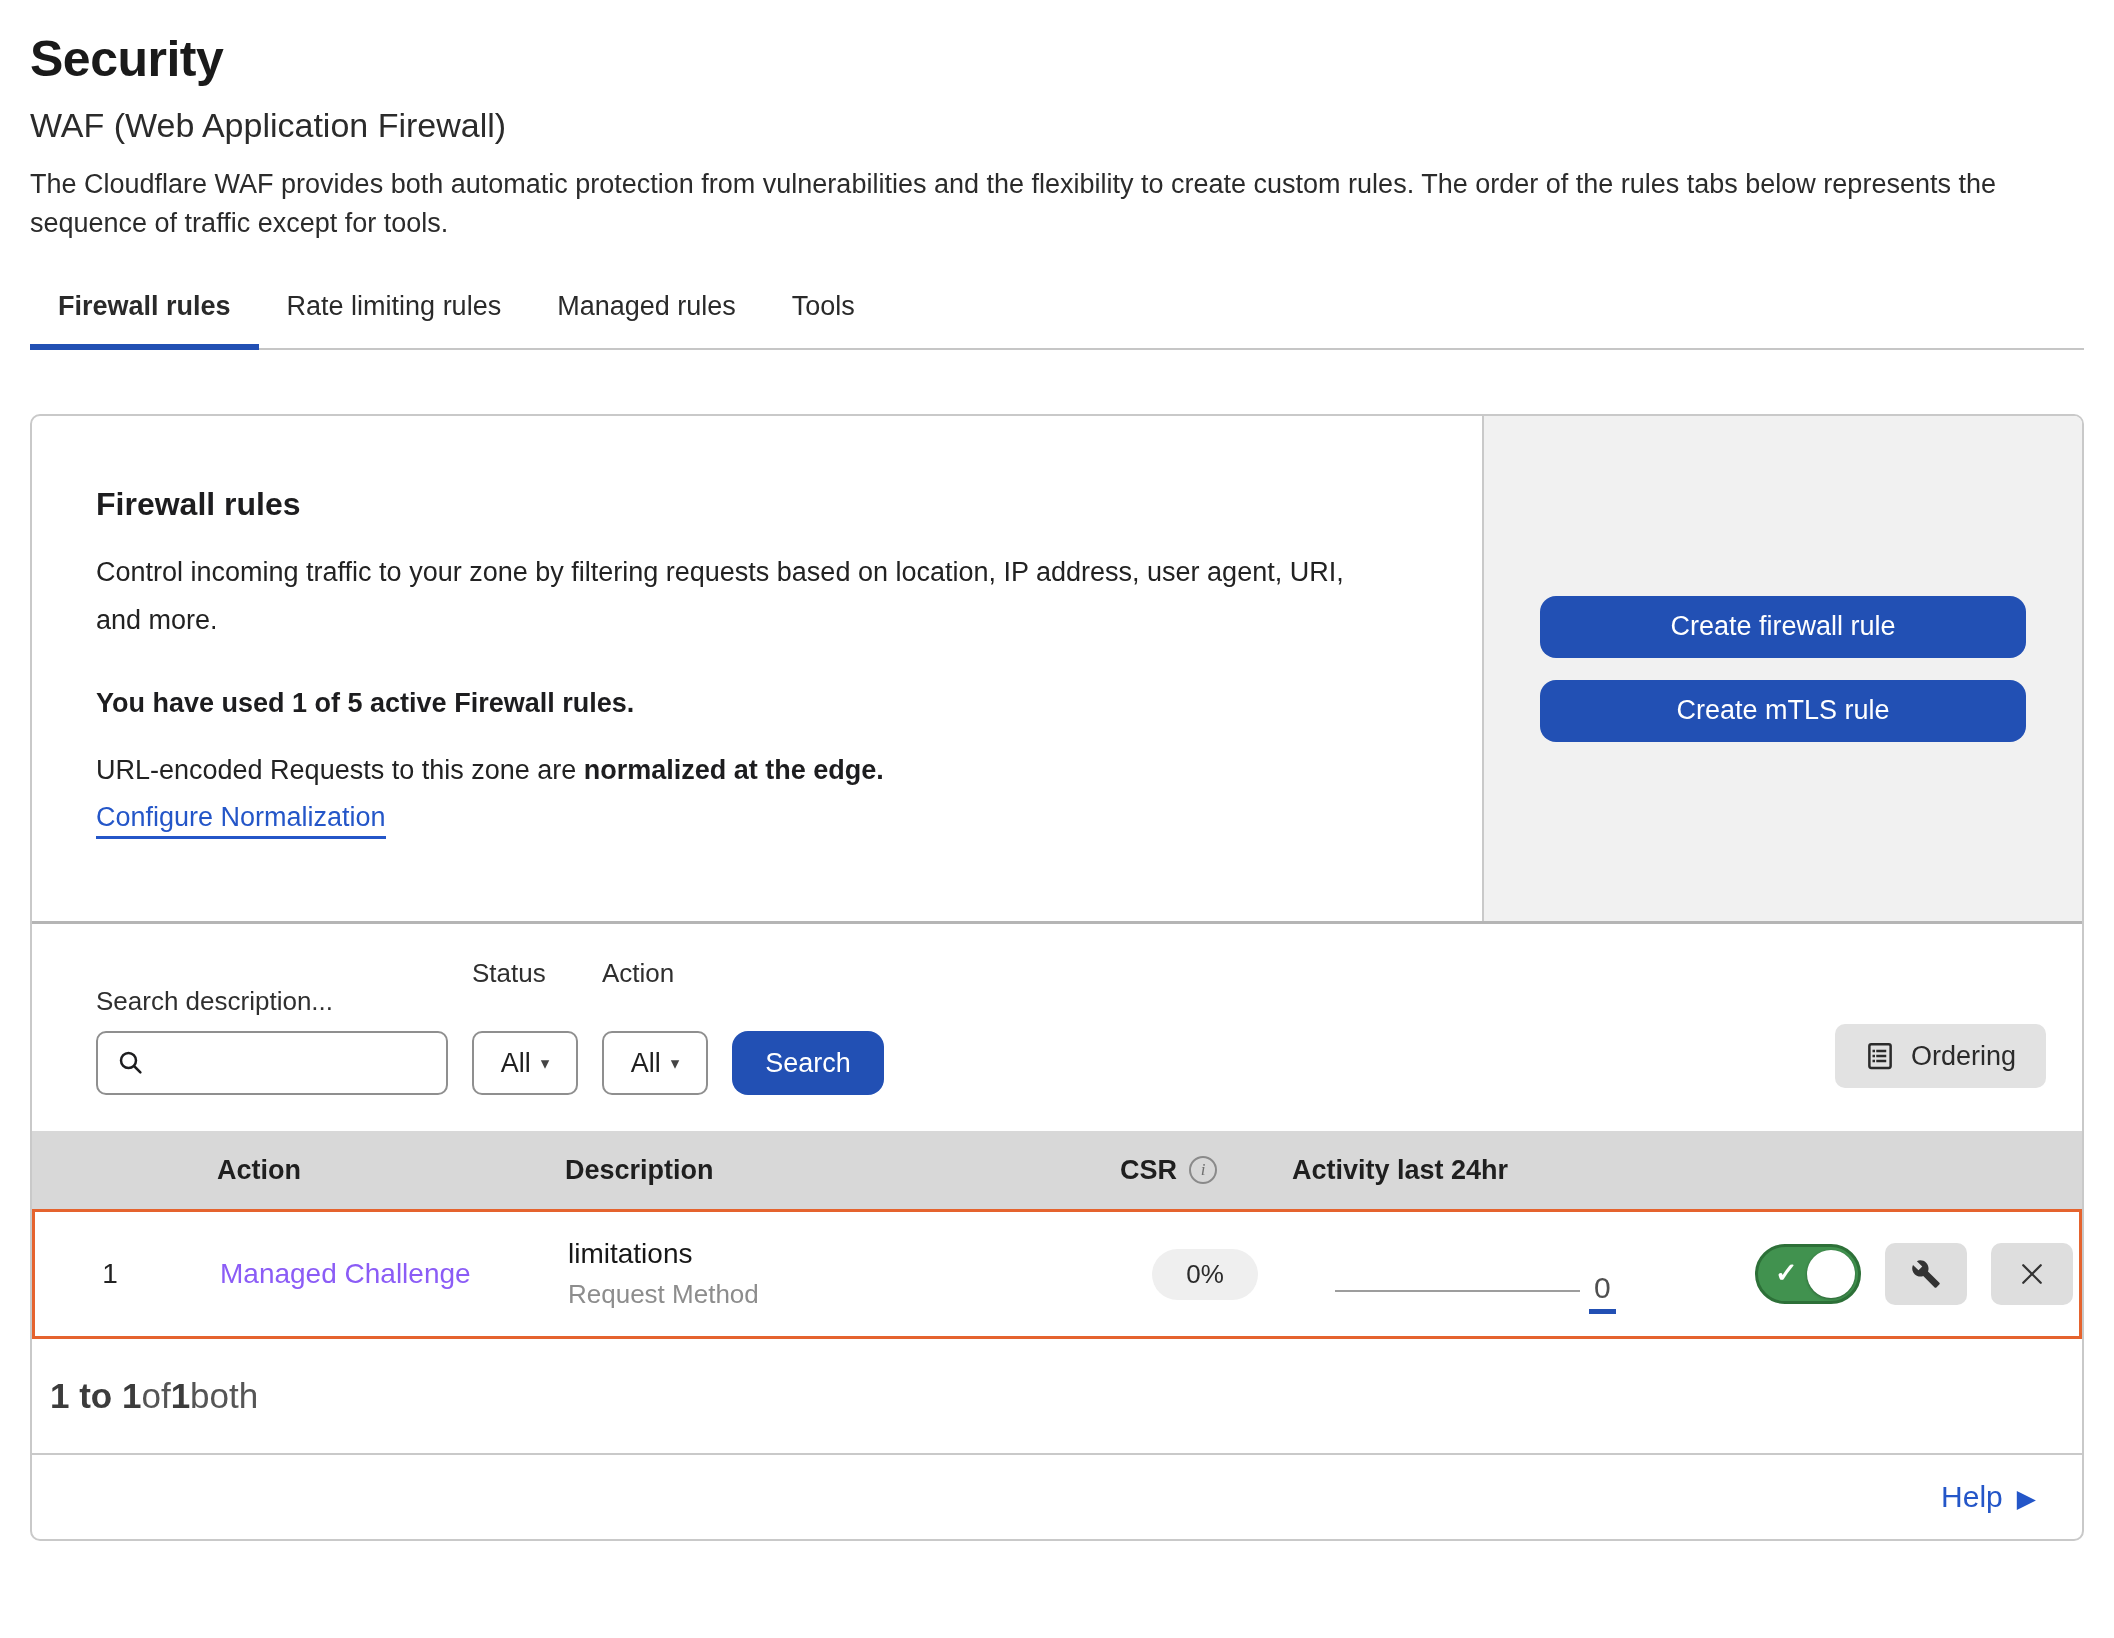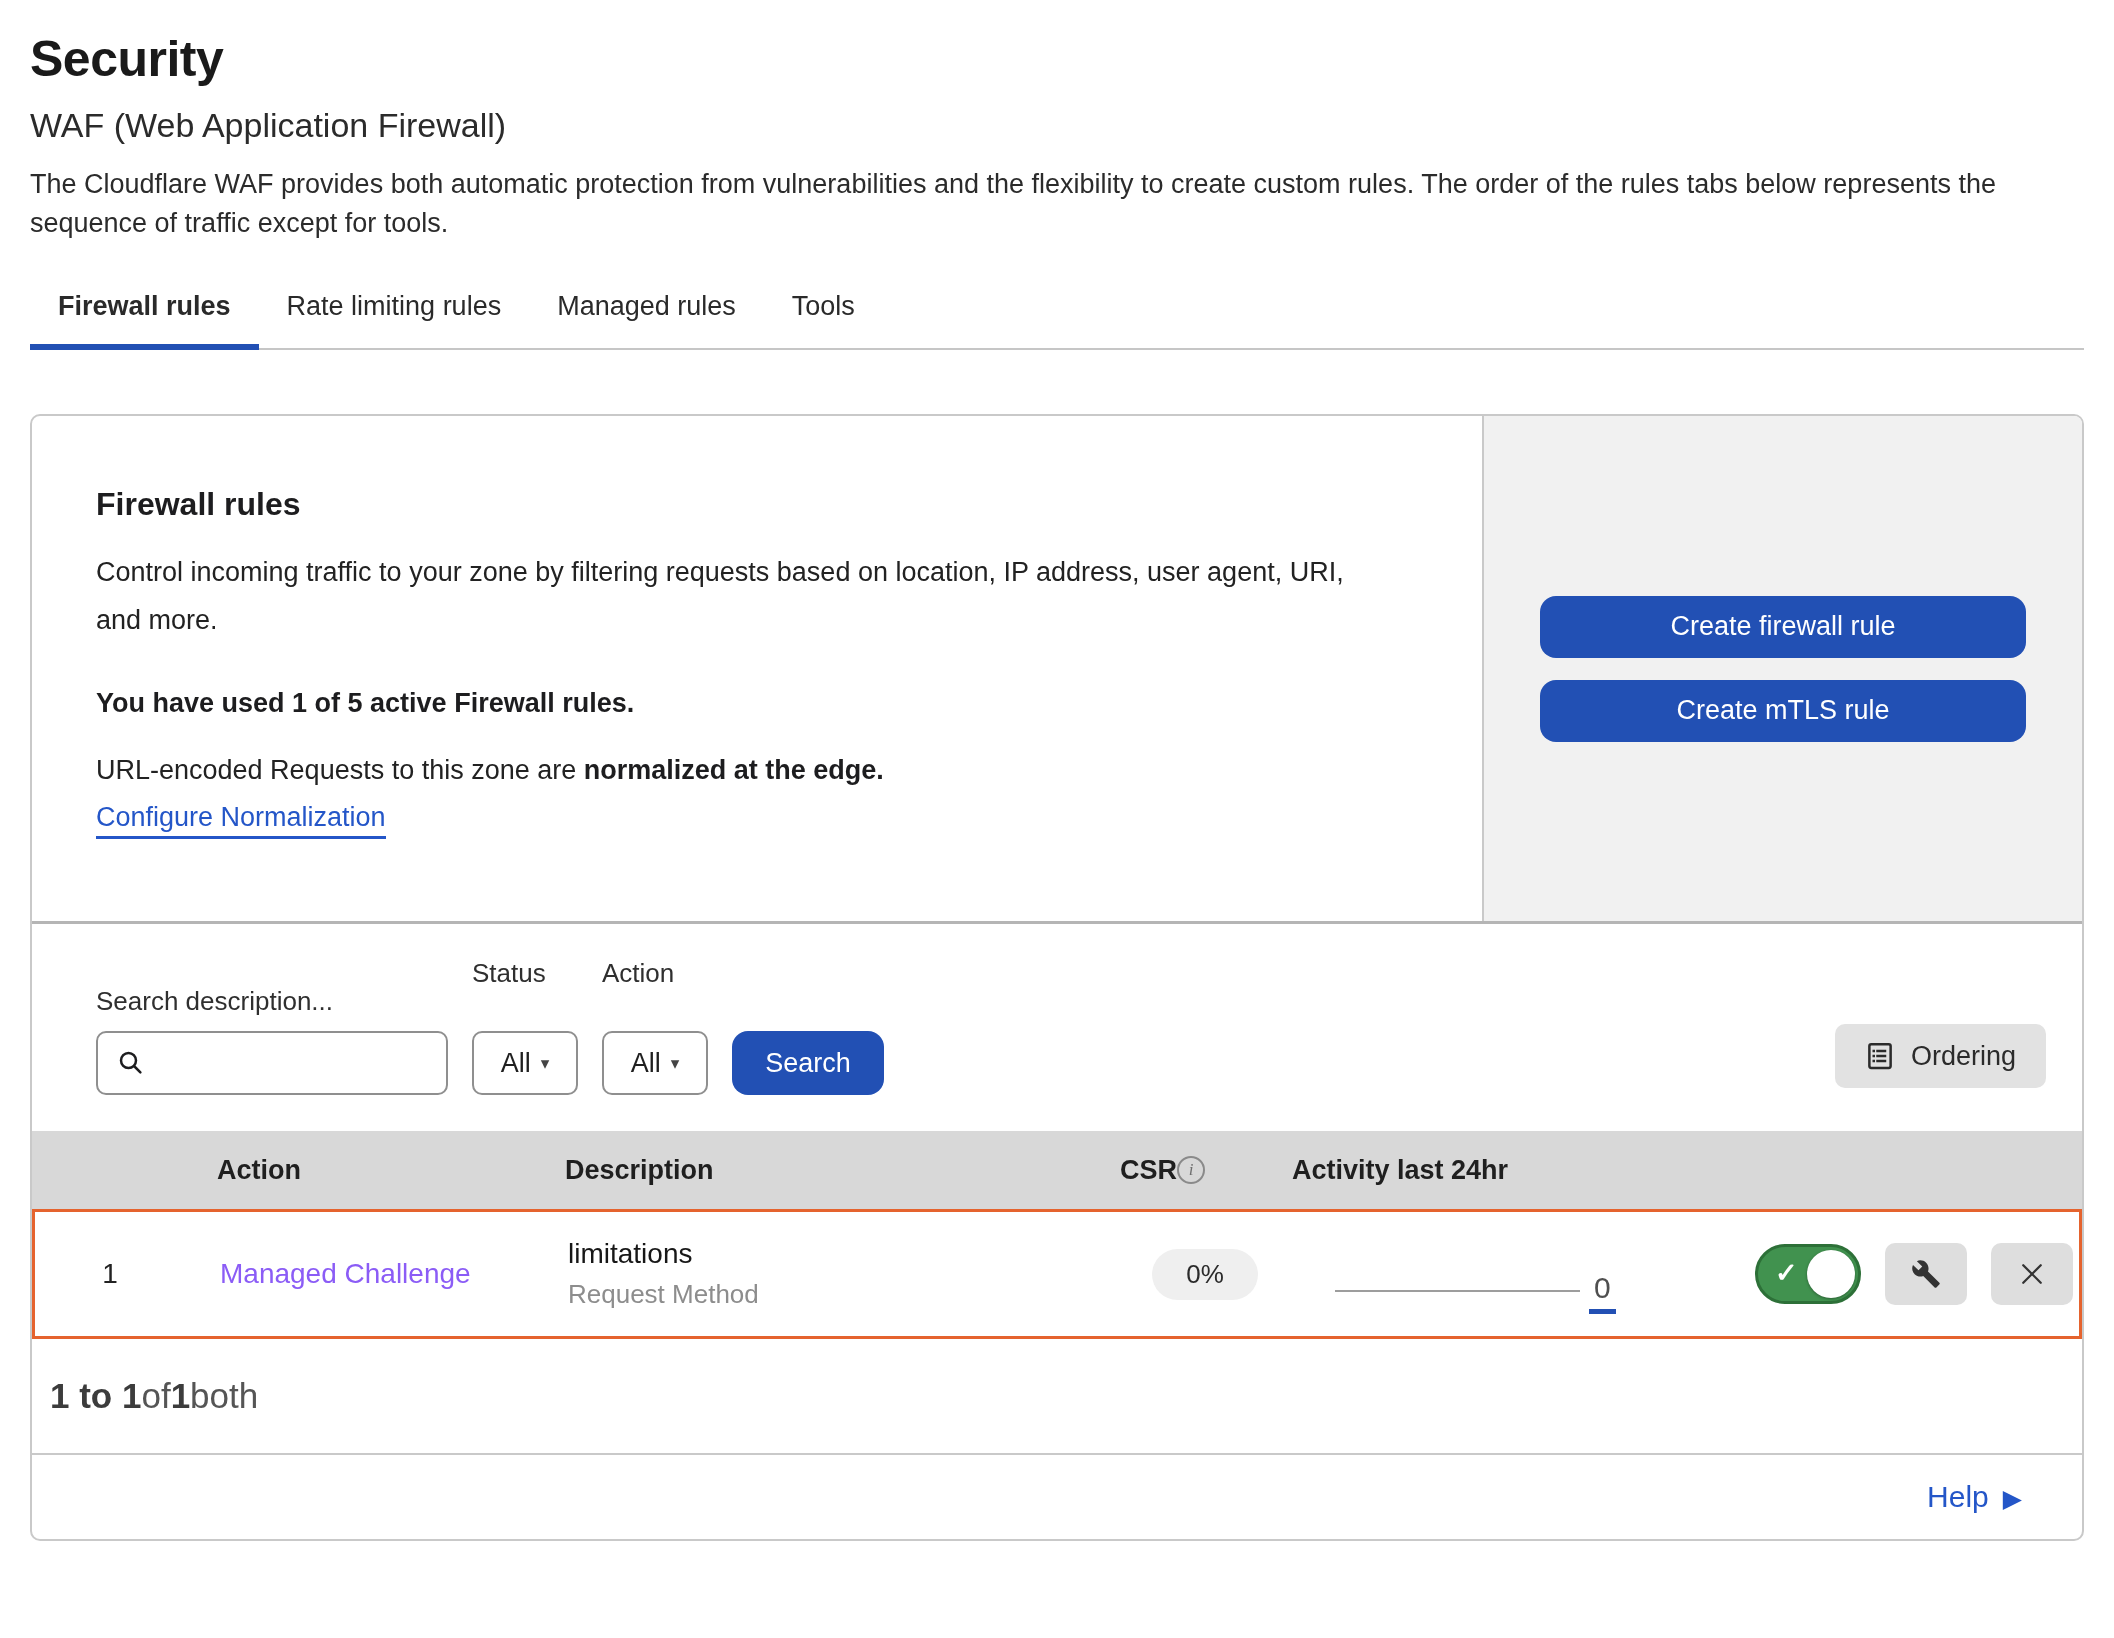--- a/index.html
+++ b/index.html
@@ -58,21 +58,21 @@
   .search-btn { width: 152px; height: 64px; }
   .ordering { position: absolute; right: 36px; bottom: 43px; height: 64px; padding: 0 30px;
               background: #e2e2e2; border: none; border-radius: 10px; display: flex; align-items: center;
               gap: 16px; font-size: 27px; color: #2b2b2b; font-family: inherit; cursor: pointer; }
 
   
   .thead, .trow { display: grid; grid-template-columns: 150px 350px 580px 180px 460px 1fr; align-items: center; }
   .thead { height: 78px; background: #d8d8d8; font-weight: 700; font-size: 27px; color: #1f1f1f; }
   .th-action { padding-left: 35px; }
   .th-desc { padding-left: 33px; }
-  .th-csr { display: flex; align-items: center; padding-left: 8px; text-align: center; }
+  .th-csr { display: flex; align-items: center; gap: 12px; padding-left: 8px; text-align: center; }
   .info { width: 28px; height: 28px; border: 2px solid #8a8a8a; border-radius: 50%;
           display: inline-flex; align-items: center; justify-content: center;
           font-size: 17px; font-weight: 400; font-style: italic; color: #6f6f6f;
           font-family: "Liberation Serif", serif; }
 
   .trow { height: 130px; background: #fff; border: 3px solid #e5632e; cursor: pointer; }
   .cell-num { text-align: center; font-size: 28px; color: #222; }
   .cell-action { padding-left: 35px; font-size: 28px; color: #8b5cf6; }
   .cell-desc { padding-left: 33px; }
   .desc-main { font-size: 28px; color: #171717; }
@@ -90,21 +90,21 @@
           color: #fff; font-size: 27px; font-weight: 700; }
   .knob { position: absolute; right: 3px; top: 3px; width: 48px; height: 48px; border-radius: 50%;
           background: #fff; box-shadow: 0 1px 3px rgba(0,0,0,0.35); }
   .icon-btn { width: 82px; height: 62px; border-radius: 10px; background: #dedede; border: none;
               display: flex; align-items: center; justify-content: center; cursor: pointer; }
 
   
   .summary { height: 116px; display: flex; align-items: center; padding: 0 18px;
              font-size: 35px; color: #555; border-bottom: 2px solid #c9c9c9; }
   .summary b { color: #3c3c3c; font-weight: 700; }
-  .help-row { height: 84px; display: flex; align-items: center; justify-content: flex-end; padding-right: 60px; }
+  .help-row { height: 84px; display: flex; align-items: center; justify-content: flex-end; padding-right: 46px; }
   .help-link { display: flex; align-items: center; gap: 14px; font-size: 30px; color: #2456c8;
                text-decoration: none; cursor: pointer; }
   .harrow { font-size: 25px; transform: translateY(1px); }
 </style>
 </head>
 <body>
 
 <div class="page">
 
   <h1 class="page-title">Security</h1>

